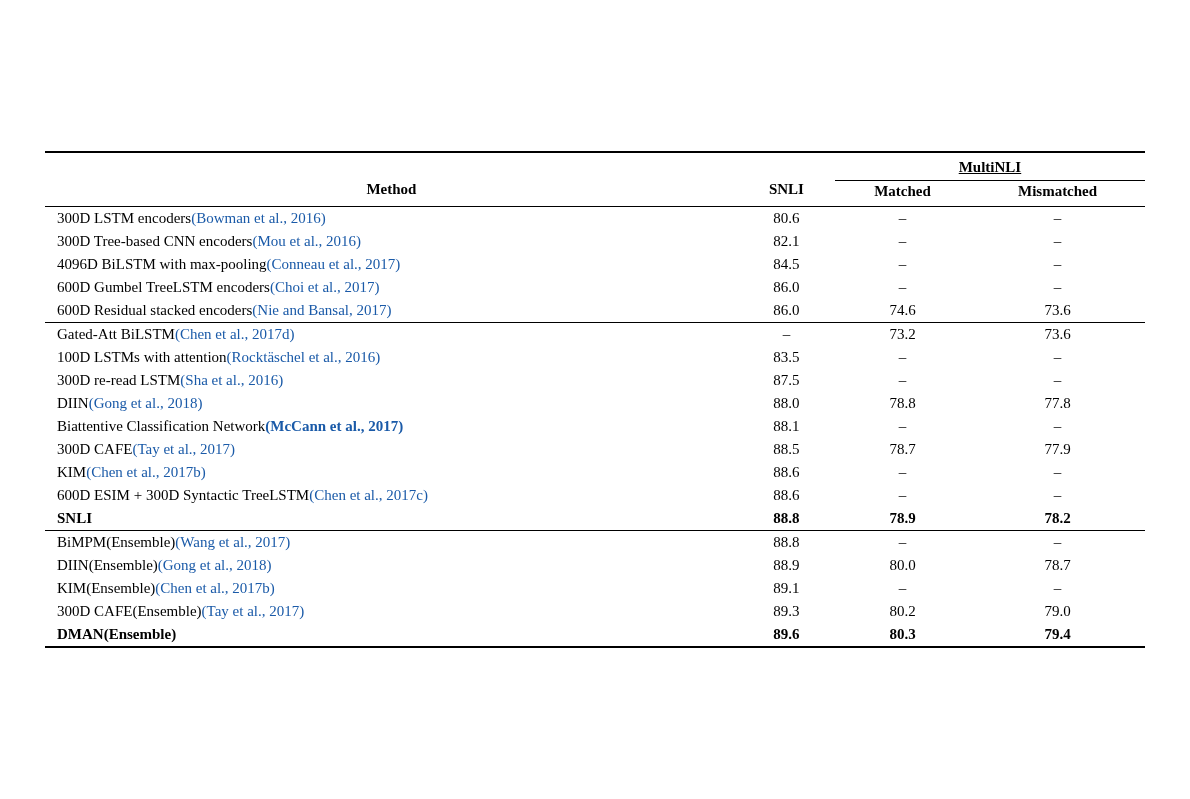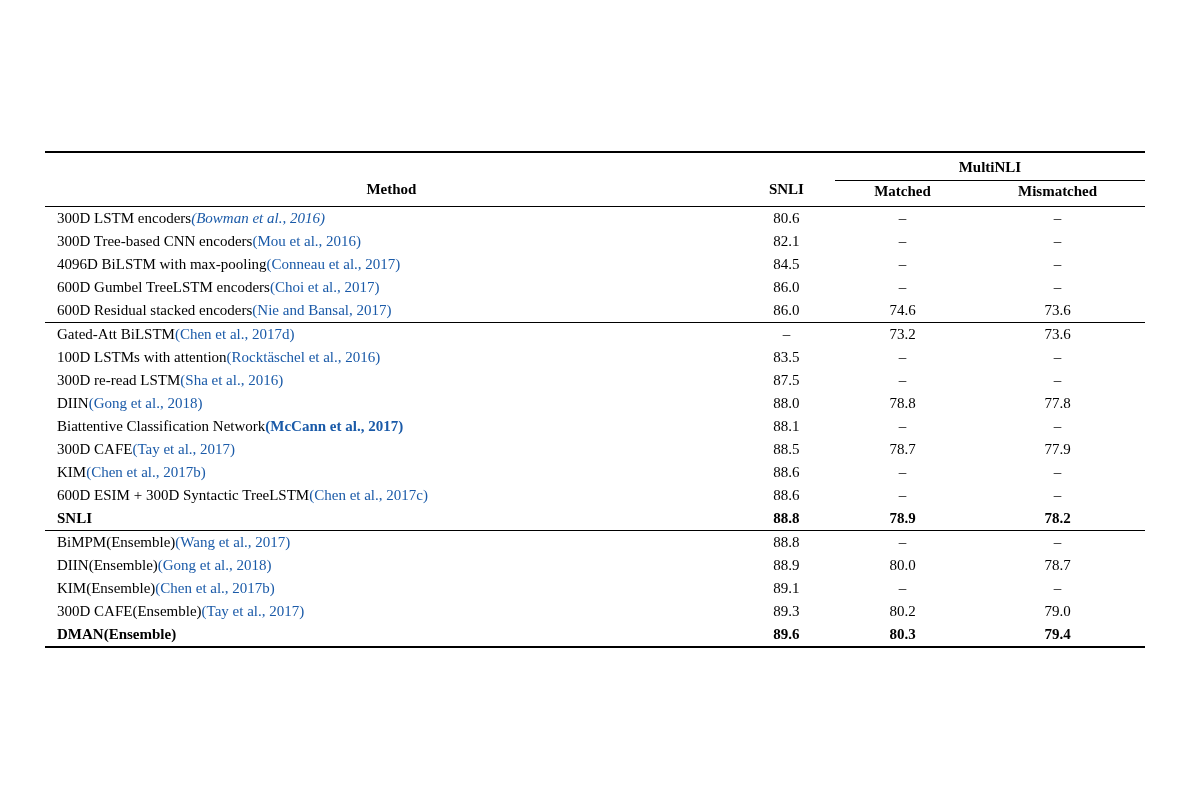--- a/index.html
+++ b/index.html
@@ -78,30 +78,30 @@
   </style>
 </head>
 <body>
 
 <div class="table-container">
   <table>
     <thead>
       <tr>
         <th class="method-header" rowspan="2" style="text-align:center; font-weight:bold; vertical-align:bottom; padding-bottom:8px; border-bottom:1px solid #000;margin-top:24px;">Method</th>
         <th rowspan="2" style="text-align:center; font-weight:bold; vertical-align:bottom; padding-bottom:8px; border-bottom:1px solid #000; padding-left:10px; padding-right:10px;">SNLI</th>
-        <th colspan="2" style="text-align:center; font-weight:bold; border-bottom:1px solid #000; padding:6px 10px 4px 10px;">MultiNLI</th>
+        <th colspan="2" style="text-align:center; font-weight:bold; border-bottom:1px solid #000; padding:6px 10px 4px 10px;text-decoration:underline;">MultiNLI</th>
       </tr>
       <tr class="header-row-2">
         <th style="text-align:center; font-weight:bold; border-bottom:1px solid #000; padding:2px 10px 6px 10px;">Matched</th>
         <th style="text-align:center; font-weight:bold; border-bottom:1px solid #000; padding:2px 10px 6px 10px;">Mismatched</th>
       </tr>
     </thead>
     <tbody id="table-body">
     <tr>
-          <td class="method-col">300D LSTM encoders<span style="color: rgb(26, 90, 168); font-style: italic;">(Bowman et al., 2016)</span></td>
+          <td class="method-col">300D LSTM encoders<span style="color: rgb(26, 90, 168);">(Bowman et al., 2016)</span></td>
           <td>80.6</td>
           <td>–</td>
           <td>–</td>
         </tr>
         <tr>
           <td class="method-col">300D Tree-based CNN encoders<span style="color: rgb(26, 90, 168);">(Mou et al., 2016)</span></td>
           <td>82.1</td>
           <td>–</td>
           <td>–</td>
         </tr>

